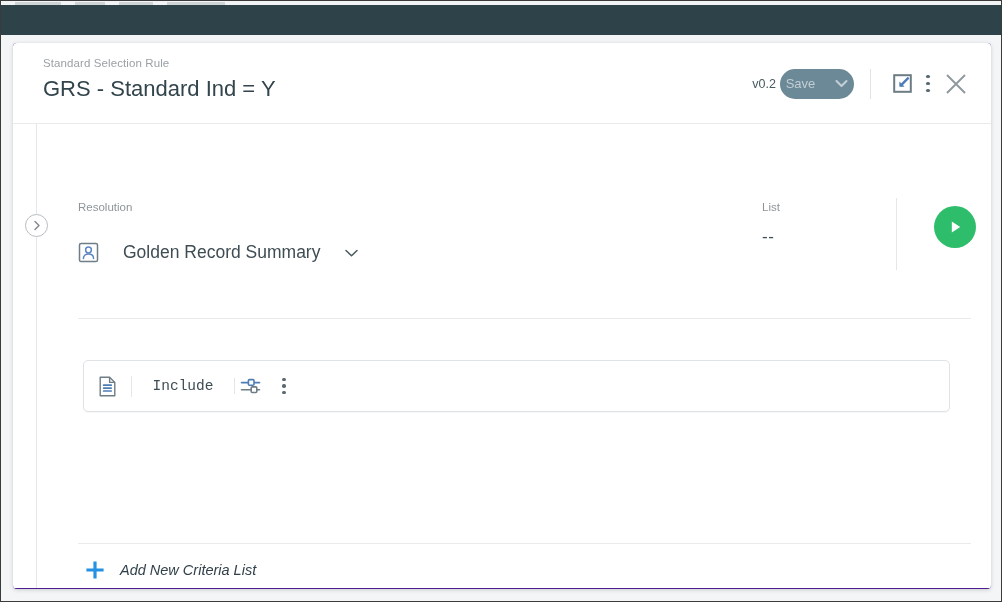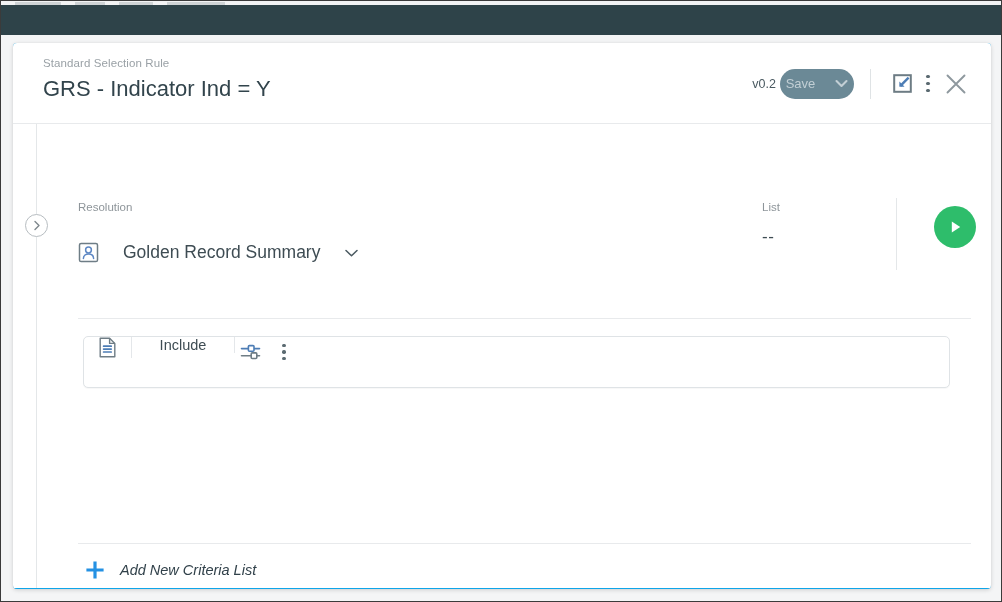--- a/index.html
+++ b/index.html
@@ -55,21 +55,21 @@
     background: #f4f5f6;
   }
 
   
   .card {
     position: absolute;
     top: 42px;
     left: 12px;
     width: 978px;
     height: 546px;
-    background: #0ea5e9;
+    background: #4c1d95;
     border-radius: 4px;
     box-shadow: 0 1px 4px rgba(0,0,0,0.16), 0 0 1px rgba(0,0,0,0.10);
     overflow: hidden;
   }
 
   
   .card-header {
     position: relative;
     height: 81px;
     border-bottom: 1px solid #e8eaec;
@@ -258,29 +258,30 @@
     right: 20px;
     top: 194px;
     height: 1px;
     background: #e8eaec;
   }
 
   
   .criteria-row {
     position: absolute;
     left: 70px;
-    top: 212px;
+    top: 236px;
     width: 867px;
     height: 52px;
     border: 1px solid #dfe3e6;
     border-radius: 5px;
     background: #ffffff;
     display: flex;
-    align-items: flex-start;
+    align-items: center;
     box-shadow: 0 1px 1px rgba(0,0,0,0.03);
+    font-family: Liberation Mono, monospace;
   }
   .cr-cell {
     display: flex;
     align-items: center;
     justify-content: center;
   }
   .cr-icon-cell {
     width: 48px;
     border-right: 1px solid #e4e7ea;
   }
@@ -345,21 +346,21 @@
   <div class="appbar"></div>
 
   <div class="page-bg"></div>
 
   <div class="card">
 
     <div class="card-header">
 
       <div class="title-block">
         <div class="eyebrow">Standard Selection Rule</div>
-        <div class="title">GRS - Indicator Ind = Y</div>
+        <div class="title">GRS - Standard Ind = Y</div>
       </div>
 
       <div class="header-right">
 
         <div class="version">v0.2</div>
 
         <div class="save-btn">
           <span>Save</span>
           <span class="chev">
             <svg width="13" height="9" viewBox="0 0 13 9">

